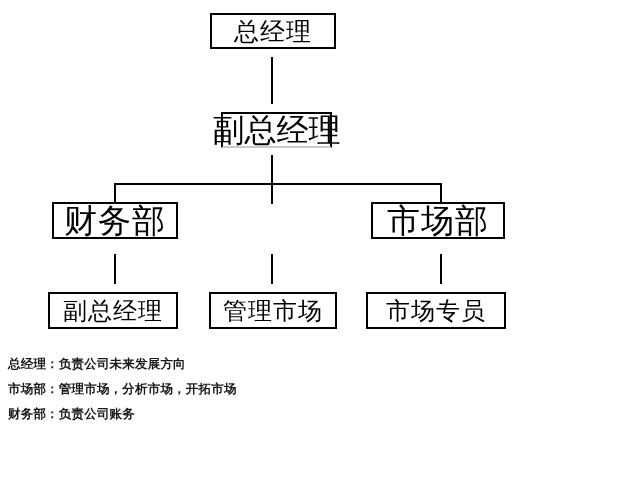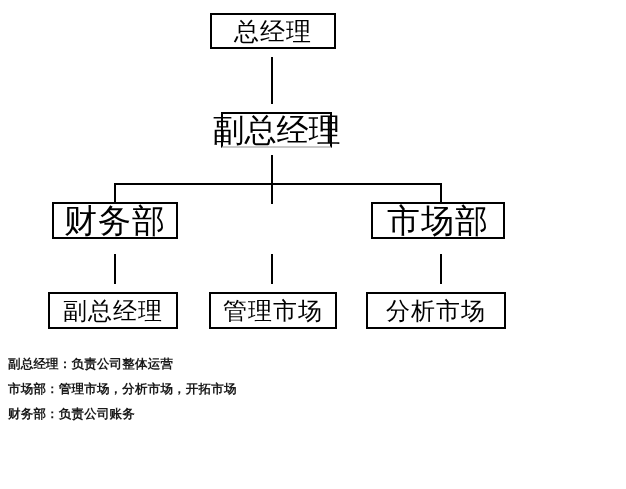--- a/index.html
+++ b/index.html
@@ -142,21 +142,21 @@
 
   <div class="node node-dept node-dept-finance">财务部</div>
   <div class="node node-dept node-dept-market">市场部</div>
 
   <div class="vline conn-dept-finance-staff"></div>
   <div class="vline conn-dept-logistic-staff"></div>
   <div class="vline conn-dept-market-staff"></div>
 
   <div class="node node-staff node-staff-finance">副总经理</div>
   <div class="node node-staff node-staff-logistics">管理市场</div>
-  <div class="node node-staff node-staff-market">分析市场</div>
+  <div class="node node-staff node-staff-market">市场专员</div>
 
   <div id="legend">
-    <div class="legend-line">副总经理：负责公司整体运营</div>
+    <div class="legend-line">总经理：负责公司未来发展方向</div>
     <div class="legend-line">市场部：管理市场，分析市场，开拓市场</div>
     <div class="legend-line">财务部：负责公司账务</div>
   </div>
 
 </div>
 
 </body></html>

